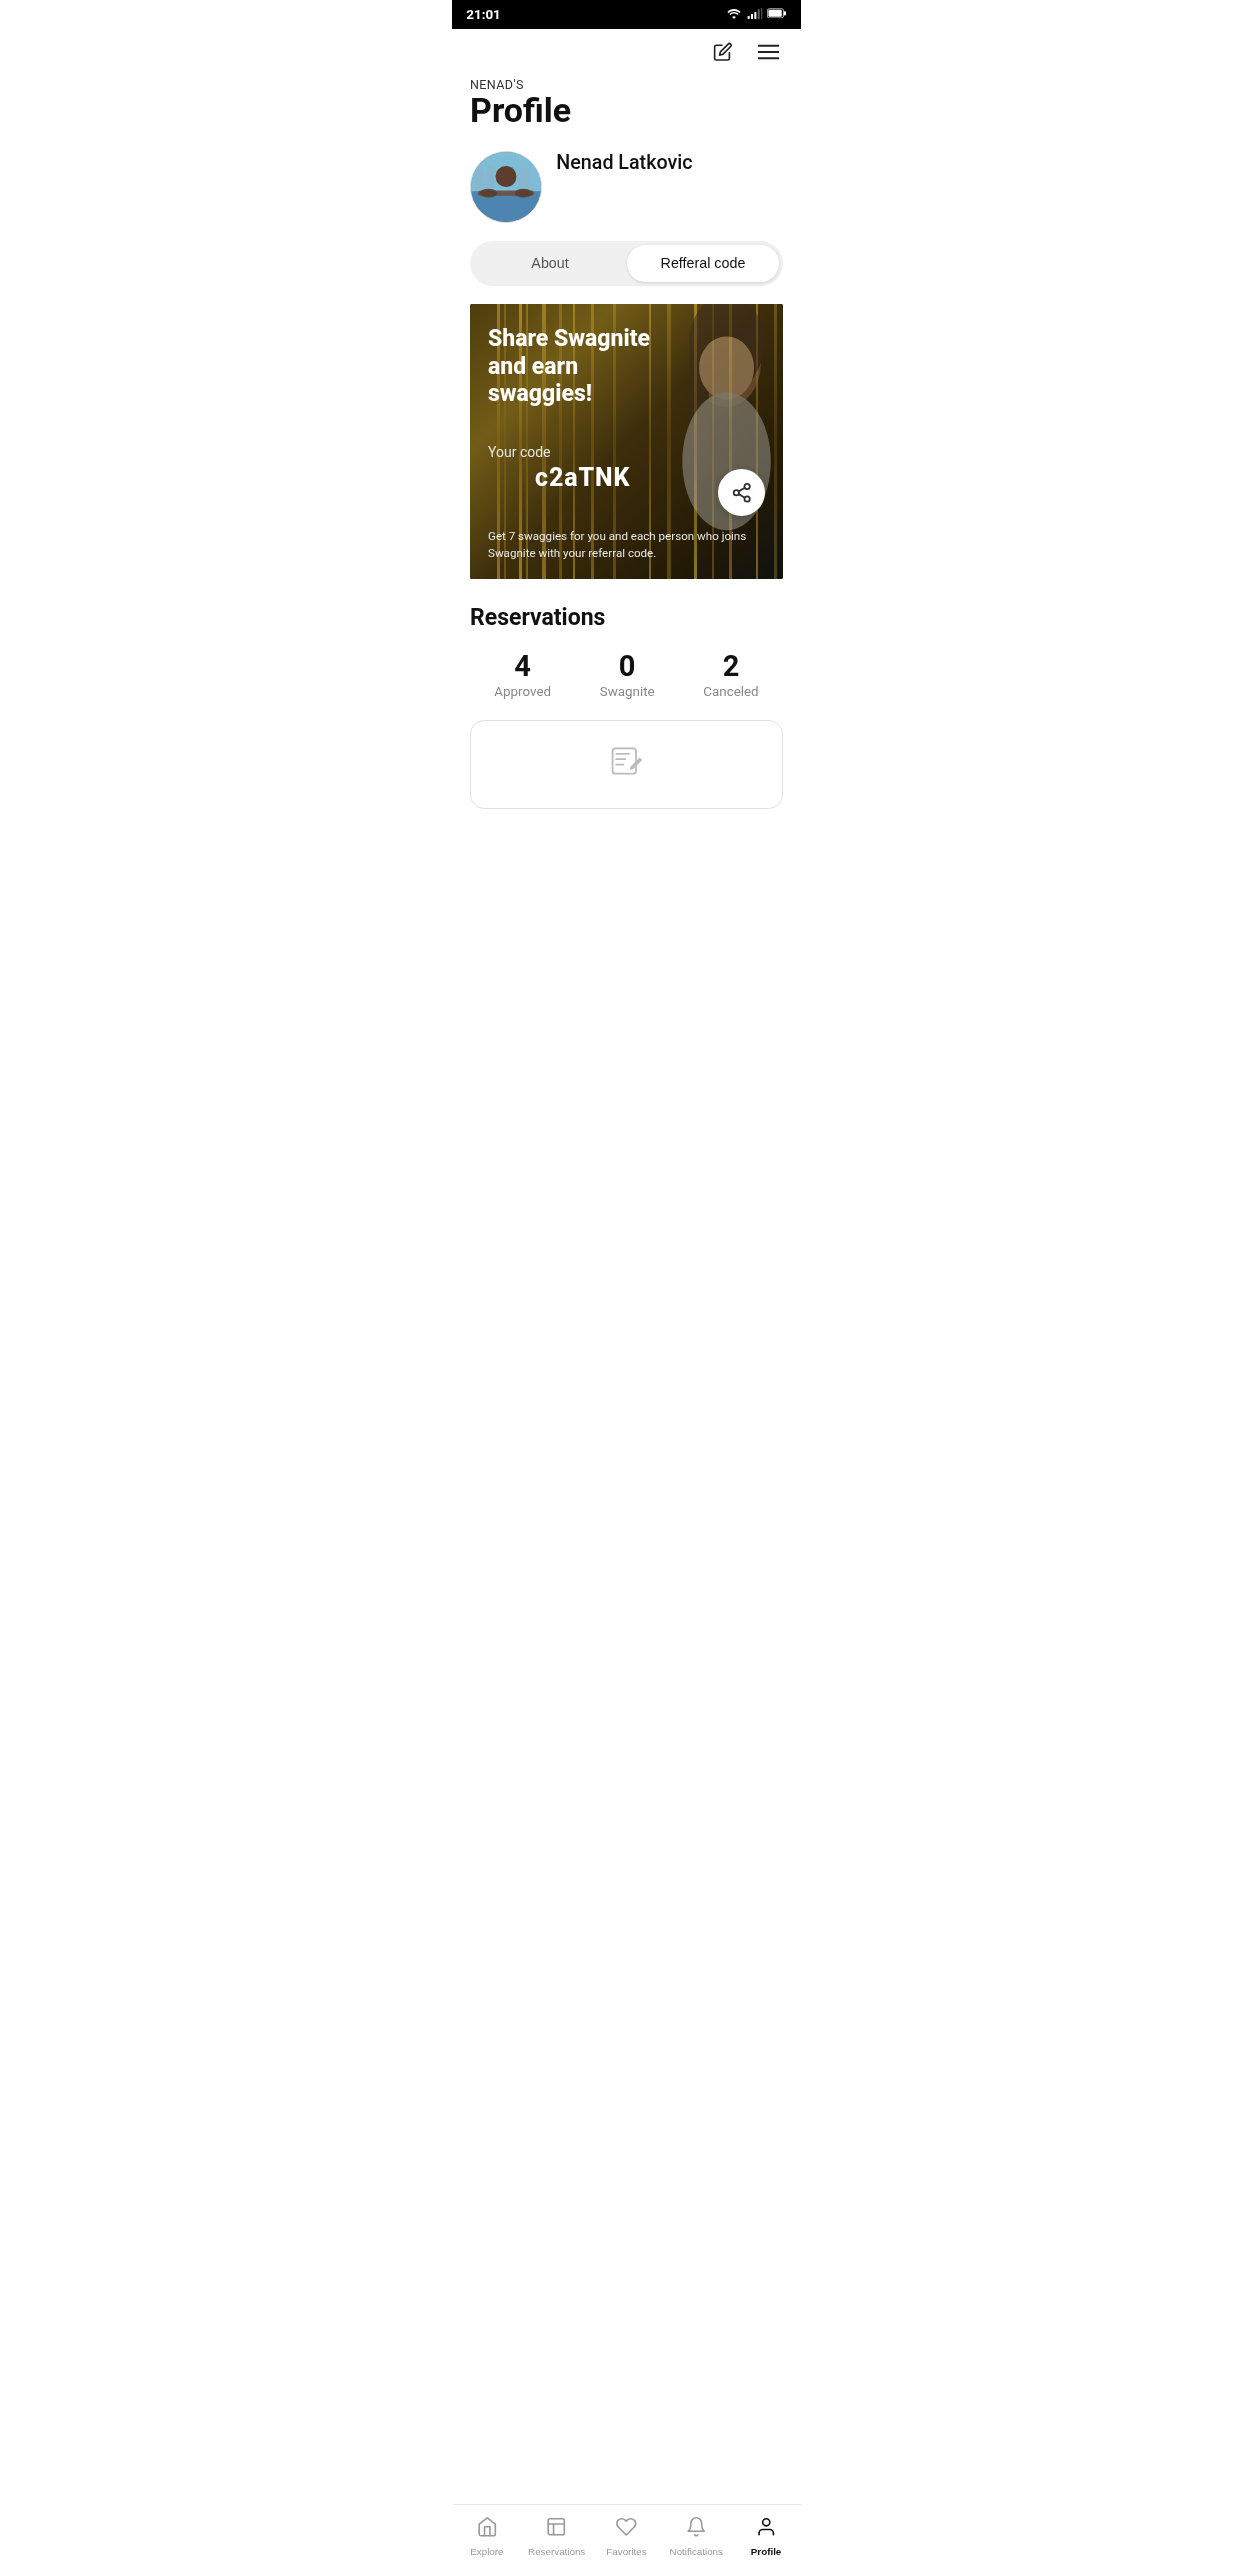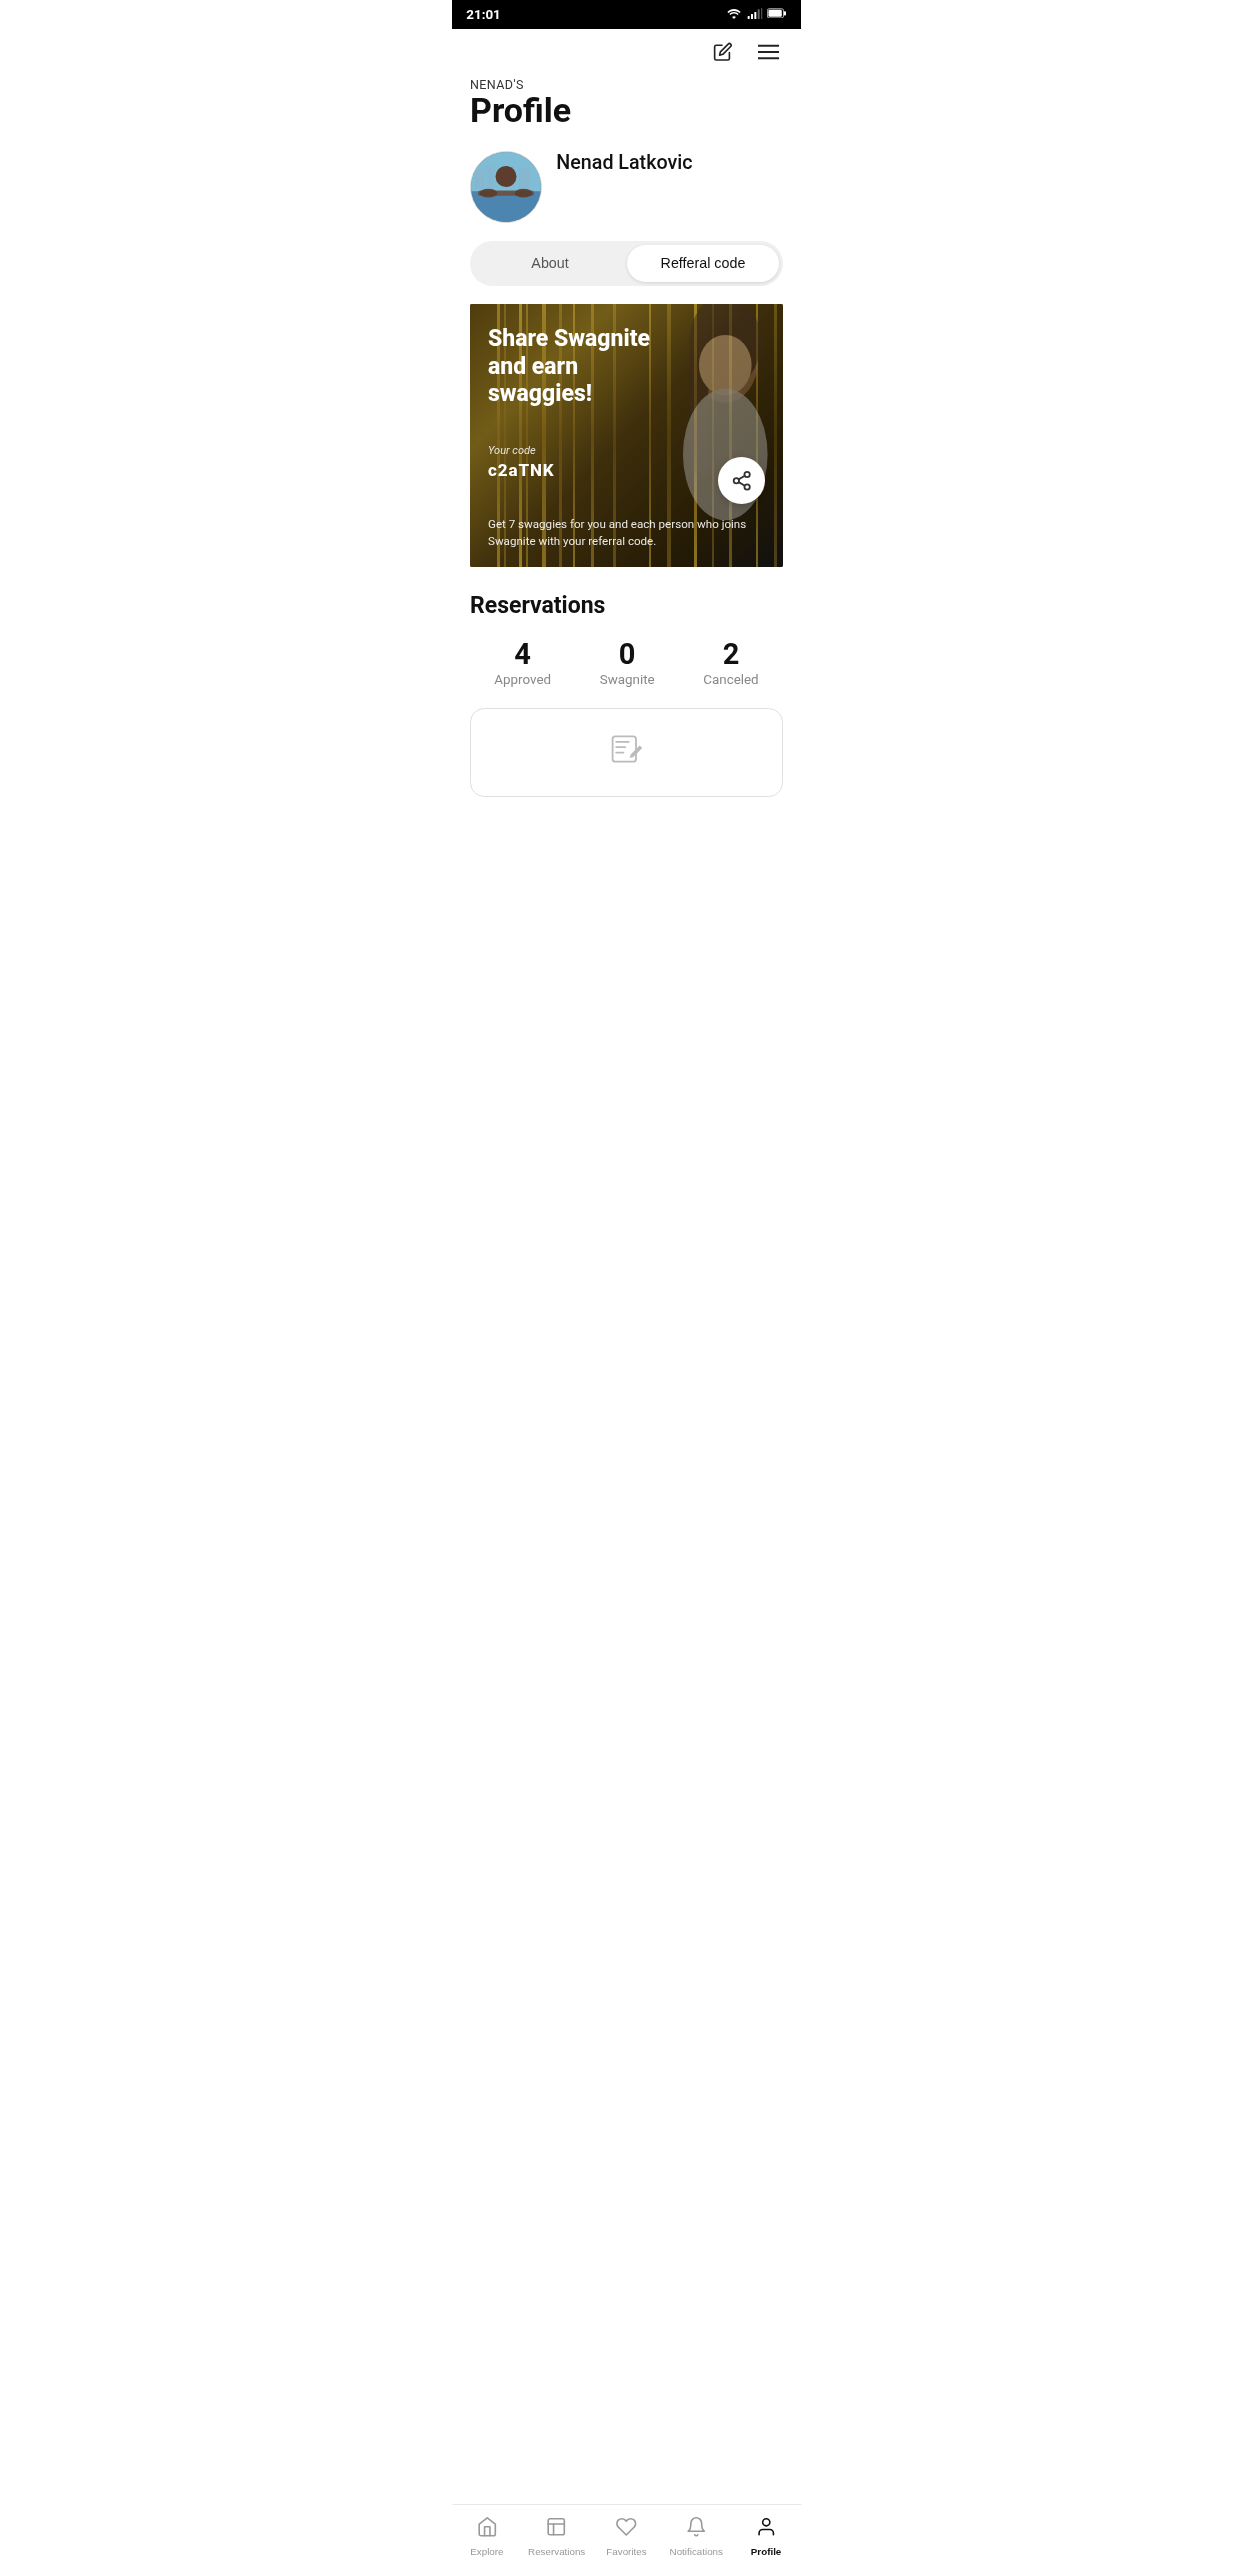--- a/index.html
+++ b/index.html
@@ -154,29 +154,29 @@
       height: 100%;
     }
     .referral-headline {
       font-size: 23px;
       font-weight: 800;
       line-height: 1.2;
       margin-bottom: 36px;
       max-width: 65%;
     }
     .referral-code-label {
-      font-size: 11px;
+      font-size: 14px;
       color: rgba(255,255,255,0.85);
       margin-bottom: 3.6px;
-      font-style: italic;
     }
     .referral-code-value {
-      font-size: 17px;
+      font-size: 25px;
       font-weight: 800;
       letter-spacing: 0.9px;
+      margin-left: 47px;
     }
     .share-btn {
       position: absolute;
       bottom: 63px;
       right: 18px;
       width: 47px;
       height: 47px;
       background: #fff;
       border-radius: 50%;
       border: none;

